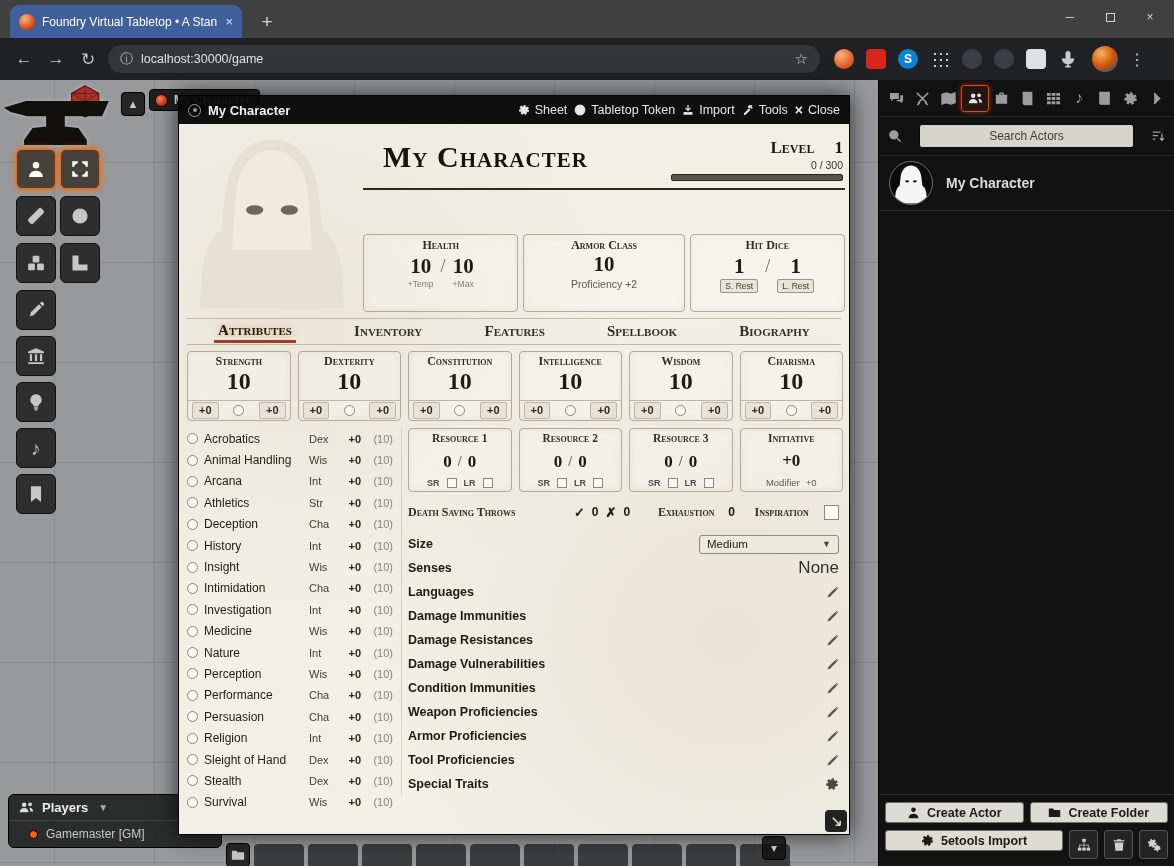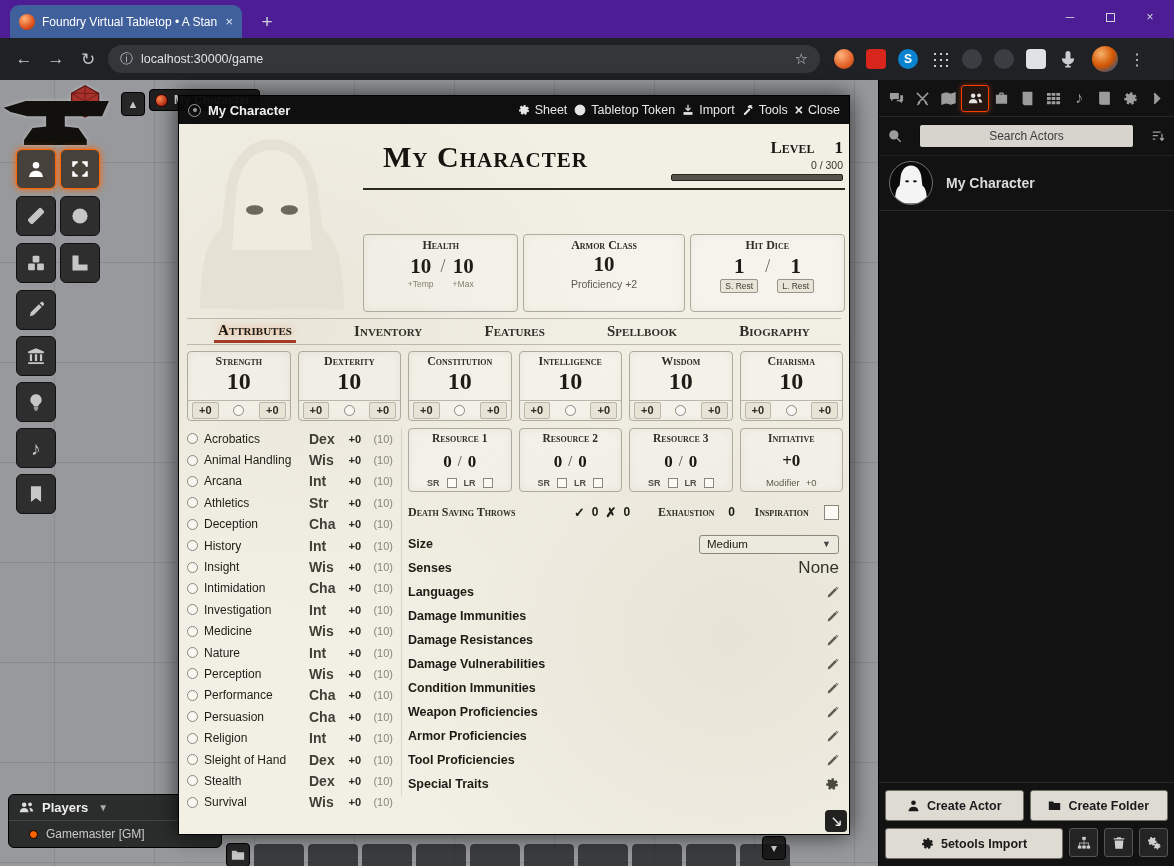--- a/index.html
+++ b/index.html
@@ -5,21 +5,21 @@
 <style>
 *{margin:0;padding:0;box-sizing:border-box}
 html,body{width:1174px;height:866px;overflow:hidden}
 body{font-family:"Liberation Sans",sans-serif;background:#17191d;position:relative}
 svg{display:block;fill:currentColor}
 button{font-family:inherit;cursor:pointer}
 .screen{position:absolute;inset:0;overflow:hidden}
 .caps{font-family:"Liberation Serif",serif;font-variant:small-caps;font-weight:bold}
 
 
-#tabstrip{position:absolute;left:0;top:0;width:1174px;height:38px;background:#4c1d95}
+#tabstrip{position:absolute;left:0;top:0;width:1174px;height:38px;background:#404040}
 .tab{position:absolute;left:10px;top:5px;width:232px;height:33px;background:var(--tabblue,#40609c);border-radius:9px 9px 0 0;display:flex;align-items:center;gap:7px;padding:0 9px;color:#fff;font-size:12px}
 .favicon{width:16px;height:16px;border-radius:50%;background:radial-gradient(circle at 35% 30%,#ffb37a,#e25822 55%,#9c2e00);flex:none}
 .tab-title{white-space:nowrap;overflow:hidden;flex:1}
 .tab-close{color:#dfe6f6;font-size:13px}
 .newtab{position:absolute;left:254px;top:9px;width:26px;height:26px;color:#cfd3da;font-size:19px;text-align:center;line-height:25px;border-radius:50%}
 .wincontrols{position:absolute;right:4px;top:2px;display:flex}
 .wc{width:40px;height:30px;color:#cfd3da;font-size:12px;display:flex;align-items:center;justify-content:center}
 .maxbox{display:inline-block;width:9px;height:9px;border:1px solid #cfd3da}
 #toolbar{position:absolute;left:0;top:38px;width:1174px;height:42px;background:#202124;display:flex;align-items:center;padding:0 8px}
 .navbtn{color:#c3c7cc;font-size:17px;width:32px;text-align:center;flex:none}
@@ -114,21 +114,21 @@
 .ab-name{font-family:"Liberation Serif",serif;font-variant:small-caps;font-weight:bold;font-size:12px;text-align:center;padding-top:2px;color:#2e2d26}
 .ab-score{font-family:"Liberation Serif",serif;font-weight:bold;font-size:24px;text-align:center;line-height:1;flex:1;color:#1c1b16}
 .ab-foot{height:20px;border-top:1px solid #b9b6aa;display:flex;align-items:center;justify-content:space-between;padding:0 4px}
 .pill{font-size:11px;font-weight:bold;color:#2e2d26;background:#e7e3d5;border:1px solid #b9b6aa;border-radius:2px;padding:0 6px;line-height:15px}
 .radio{width:11px;height:11px;border:1px solid #8a887c;border-radius:50%;display:inline-block;background:rgba(255,255,255,.5);flex:none}
 .checkbox{width:12px;height:12px;border:1px solid #8a887c;display:inline-block;background:#fbfaf4;flex:none}
 
 .skills{position:absolute;left:8px;top:304px;width:206px}
 .skill{height:21.4px;display:flex;align-items:center;gap:6px;font-size:12px}
 .sk-name{flex:1;color:#1e1d17;white-space:nowrap}
-.sk-ab{width:26px;font-weight:bold;color:#3f3e37;font-size:14px}
+.sk-ab{width:26px;font-weight:normal;color:#3f3e37;font-size:11px}
 .sk-mod{width:20px;font-weight:bold;font-size:11px;text-align:right;color:#2a2923}
 .sk-pass{width:26px;color:#87857a;font-size:11px;text-align:right}
 
 .right-col{position:absolute;left:222px;top:304px;width:442px;border-left:1px solid rgba(0,0,0,.1);padding-left:6px}
 .res-row{display:flex;gap:7px;height:64px}
 .res-box{flex:1;border:1px solid #aeab9d;border-radius:4px;background:rgba(255,255,255,.25);box-shadow:inset 0 0 8px rgba(0,0,0,.05);display:flex;flex-direction:column;align-items:center;justify-content:space-between;padding:3px 2px}
 .res-label{font-family:"Liberation Serif",serif;font-variant:small-caps;font-weight:bold;font-size:11.5px;color:#2e2d26}
 .res-val{font-family:"Liberation Serif",serif;font-weight:bold;font-size:17px;display:flex;gap:6px;align-items:center;line-height:1}
 .res-foot{display:flex;gap:7px;align-items:center;font-size:9px;font-weight:bold;color:#504e44}
 .res-foot .checkbox{width:10px;height:10px}
@@ -165,21 +165,21 @@
 #sbsearch svg{width:14px;height:14px;color:#9c9c9c;flex:none}
 #sbsearch input{flex:1;height:24px;background:#d6d4cd;border:1px solid #0c0c0c;border-radius:3px;text-align:center;font-size:12px;color:#222;outline:none}
 #sbsearch input::placeholder{color:#3c3c3c}
 #dir{flex:1;overflow:hidden;border-top:1px solid rgba(255,255,255,.07)}
 .actor{display:flex;align-items:center;gap:13px;padding:5px 10px;border-bottom:1px solid rgba(255,255,255,.1)}
 .av{width:44px;height:44px;border-radius:50%;background:#0b0b0b;border:1px solid #6e6e6e;overflow:hidden;display:flex;align-items:flex-end;justify-content:center;flex:none}
 .av svg{width:36px;height:40px}
 .nm{font-size:14px;font-weight:bold;color:#dcdcdc}
 #sbfoot{margin-top:auto;padding:7px 6px;display:flex;flex-direction:column;gap:7px;border-top:1px solid rgba(255,255,255,.1);flex:none}
 .rowbtns{display:flex;gap:6px}
-.lightbtn{flex:1;height:31px;background:#dedbd2;border:1px solid #6f6d66;border-radius:3px;color:#1a1a1a;font-size:12.5px;font-weight:bold;display:flex;align-items:center;justify-content:center;gap:7px}
+.lightbtn{flex:1;height:21px;background:#dedbd2;border:1px solid #6f6d66;border-radius:3px;color:#1a1a1a;font-size:12.5px;font-weight:bold;display:flex;align-items:center;justify-content:center;gap:7px}
 .lightbtn svg{width:13px;height:13px}
 .darkbtn{width:29px;height:29px;background:#242424;border:1px solid #555;border-radius:3px;color:#cfcfcf;display:flex;align-items:center;justify-content:center;flex:none}
 .darkbtn svg{width:14px;height:14px}
 </style>
 </head>
 <body>
 
 <div class="screen">
 
   <div id="tabstrip">

